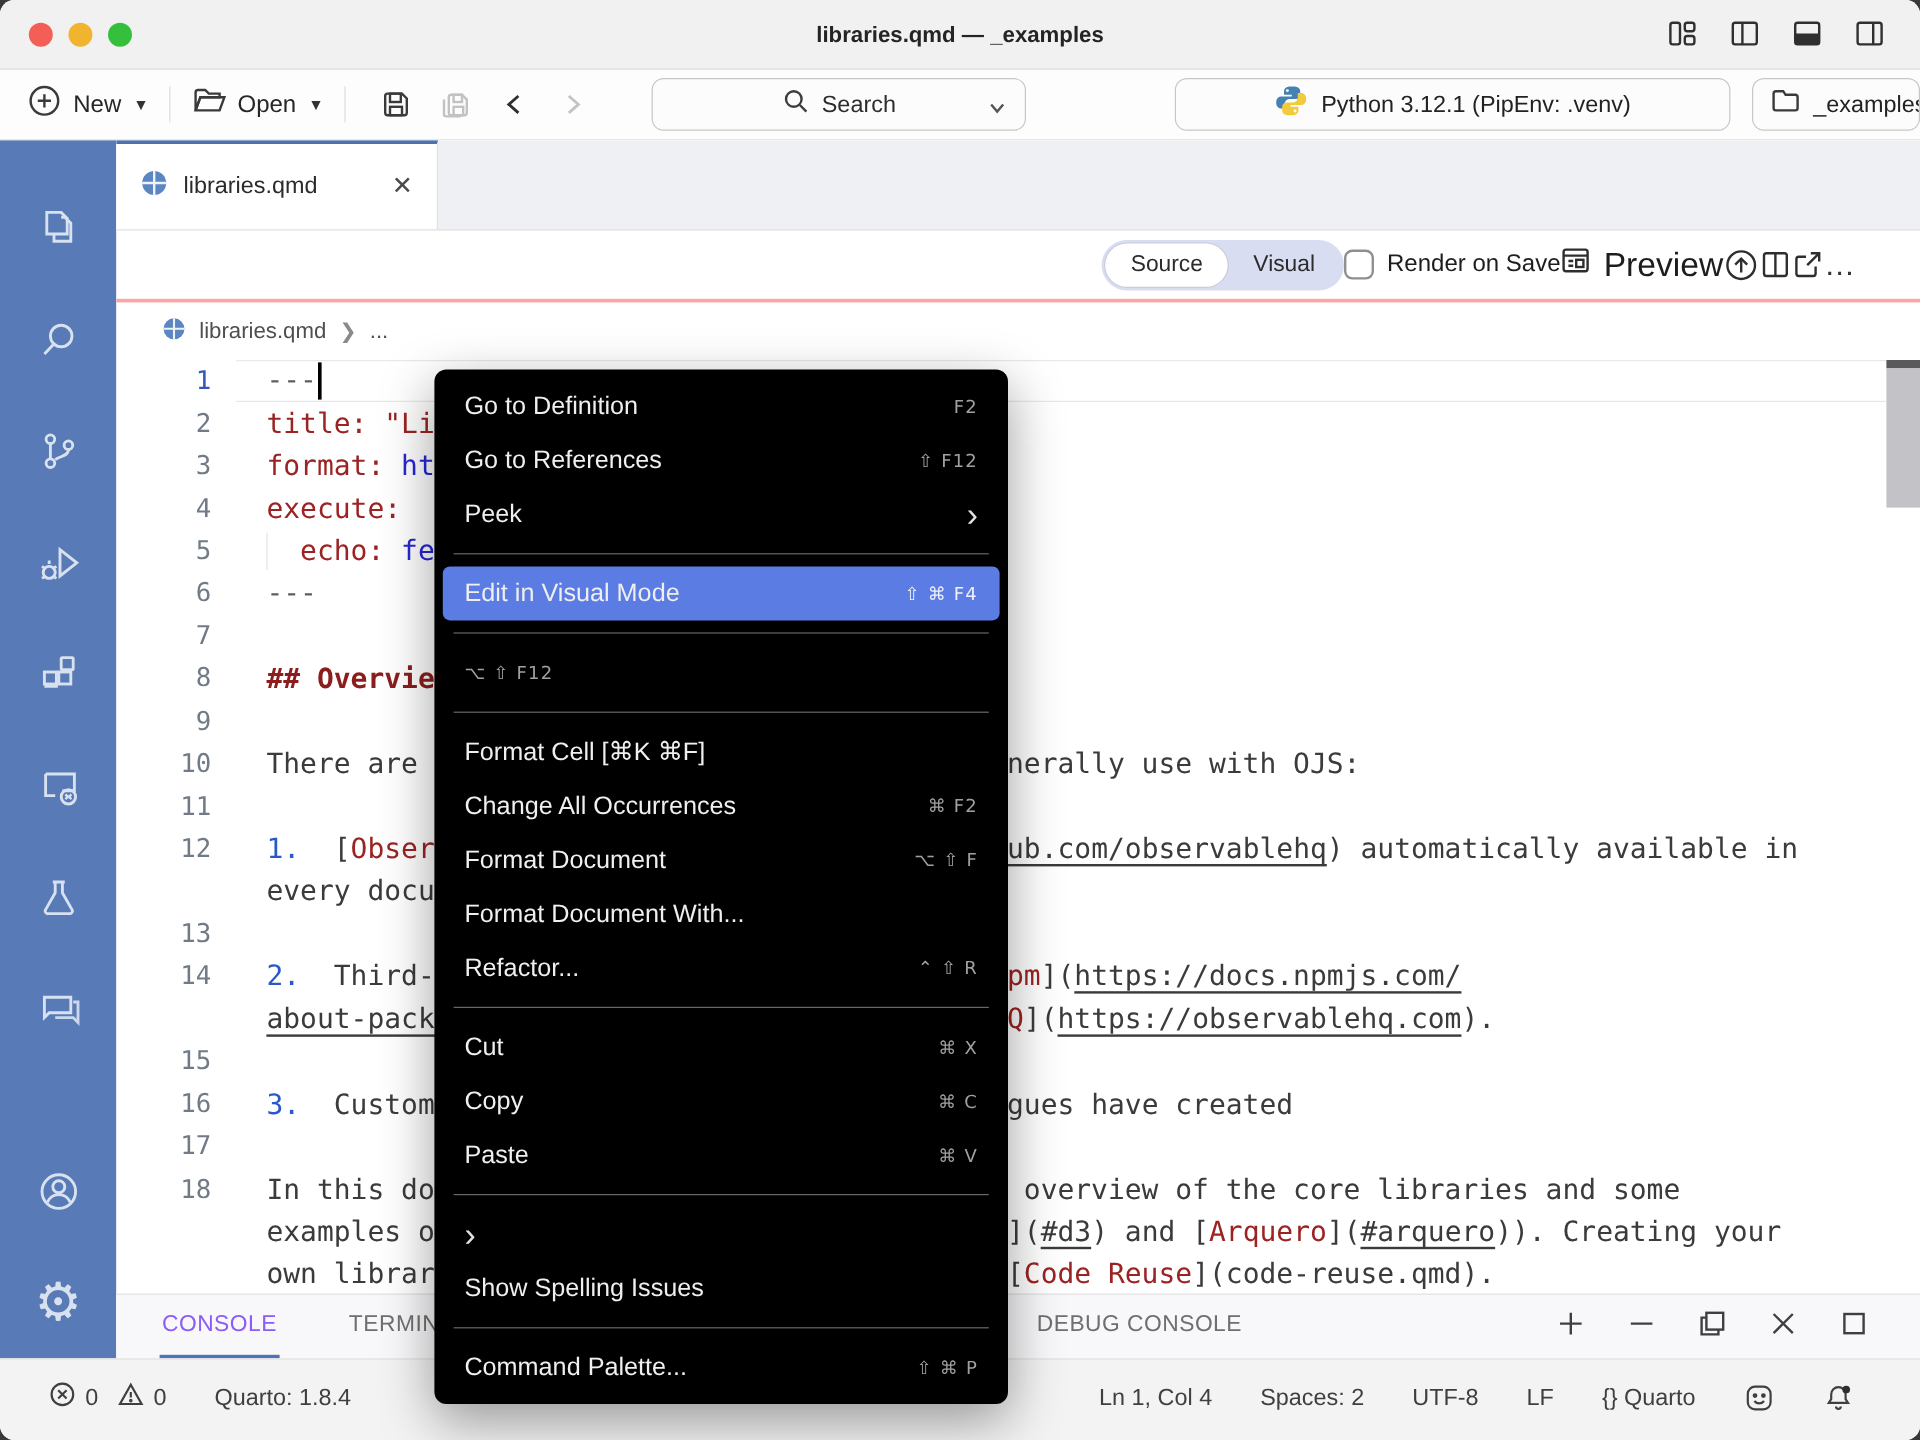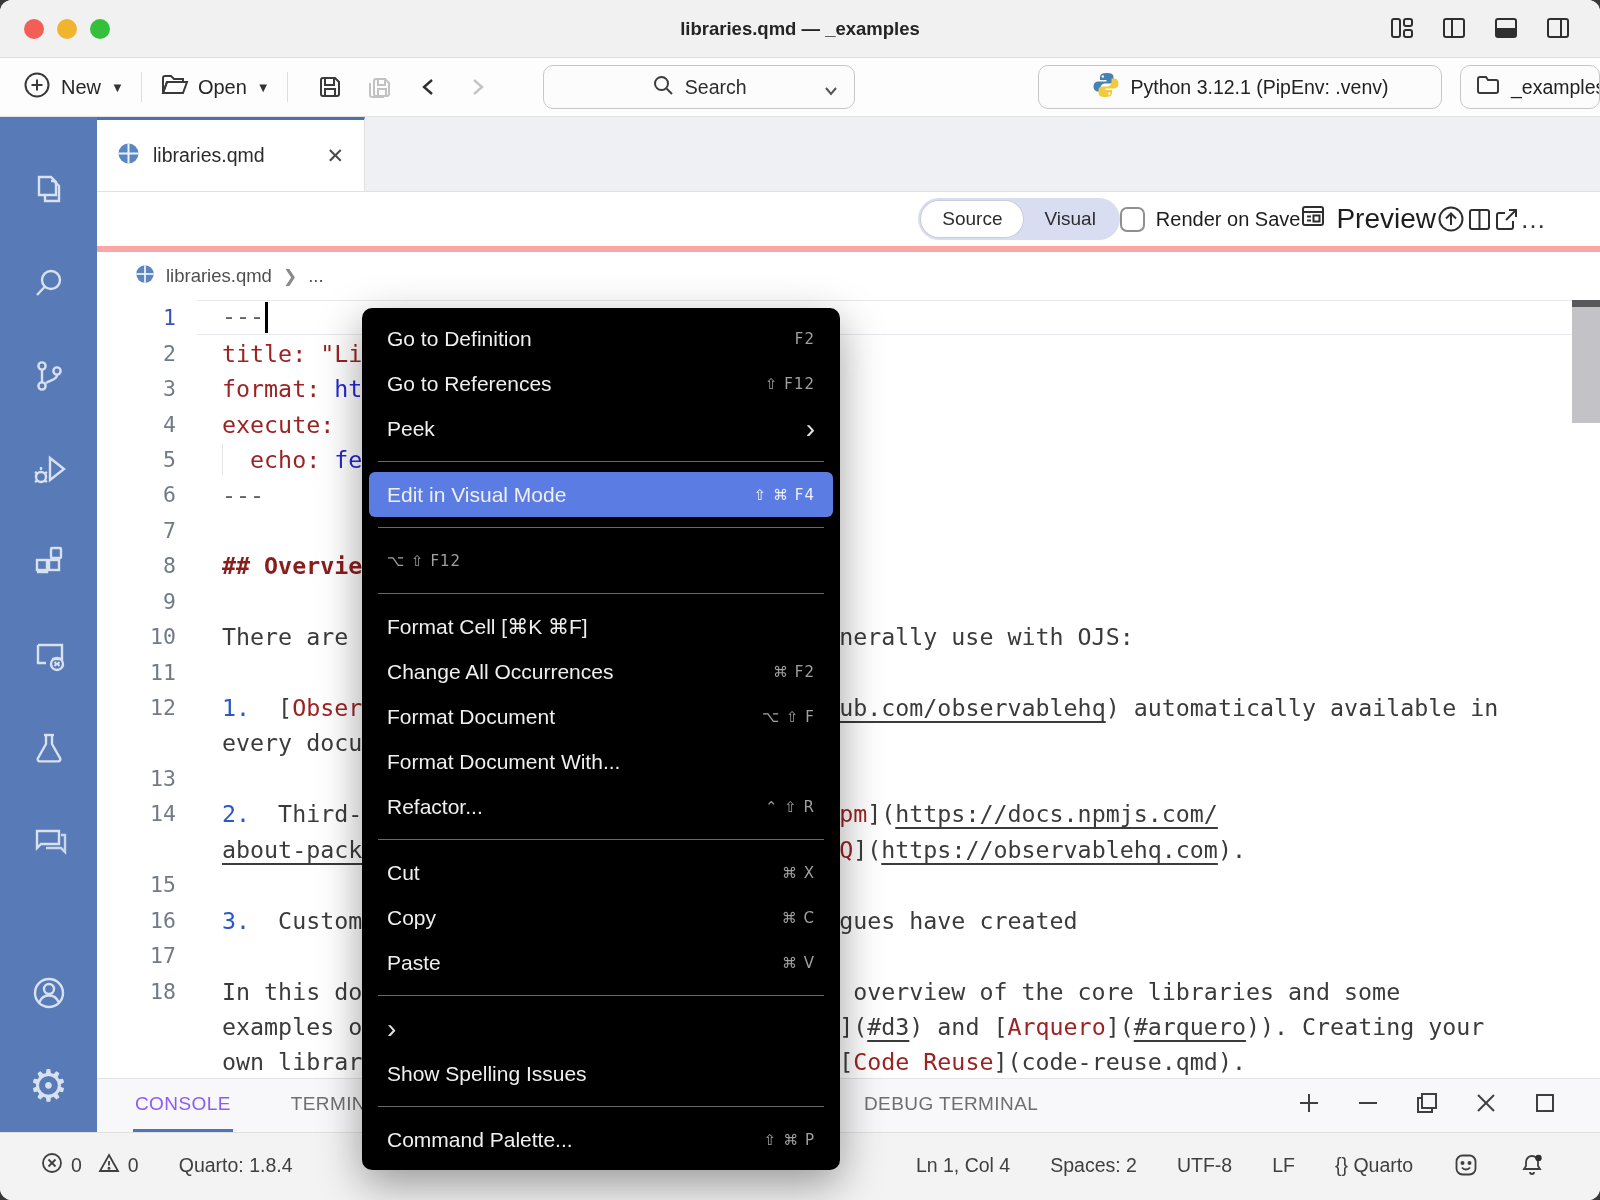--- a/index.html
+++ b/index.html
@@ -17,40 +17,40 @@
   .tb-icons svg{display:block}
 
   
   .toolbar{height:59px;background:#fdfdfd;border-bottom:1px solid #e3e3e3;display:flex;align-items:center;padding:0 0 0 22px;flex:none}
   .tbtn{display:flex;align-items:center;gap:9px;font-size:20px;color:#262626;flex:none}
   .caret{font-size:13px;color:#333;margin-left:1px}
   .vsep{width:1px;height:30px;background:#dcdcdc;margin:0 17px;flex:none}
   .iconbtn{flex:none;display:flex;align-items:center;justify-content:center;margin:0 10px}
   .searchbox{margin-left:42px;width:312px;height:44px;border:1px solid #c7c7c9;border-radius:10px;background:#fcfcfc;display:flex;align-items:center;justify-content:center;gap:10px;position:relative;font-size:19.5px;color:#2d2d2d;flex:none}
   .searchbox .dd{position:absolute;right:14px;top:14px}
-  .pybox{margin-left:auto;width:404px;height:44px;border:1px solid #c7c7c9;border-radius:10px;background:#fcfcfc;display:flex;align-items:center;justify-content:center;gap:11px;font-size:19.5px;color:#222;flex:none}
+  .pybox{margin-left:auto;width:463px;height:44px;border:1px solid #c7c7c9;border-radius:10px;background:#fcfcfc;display:flex;align-items:center;justify-content:center;gap:11px;font-size:19.5px;color:#222;flex:none}
   .wsbox{margin-left:18px;width:140px;height:44px;border:1px solid #c7c7c9;border-radius:10px;background:#fcfcfc;display:flex;align-items:center;padding:0 14px;gap:10px;font-size:19.5px;color:#222;flex:none;overflow:hidden;white-space:nowrap}
 
   
   .main{flex:1;display:flex;min-height:0}
   .activitybar{width:97px;background:#587ab6;display:flex;flex-direction:column;align-items:center;padding-top:26px;flex:none}
   .abtn{height:93px;display:flex;align-items:center;justify-content:center;width:100%}
   .abtn svg{display:block}
   .aspacer{flex:1}
   .gearchar{font-family:"DejaVu Sans",sans-serif;font-size:44px;color:#d8e1ef;line-height:1}
 
   .editorcol{flex:1;display:flex;flex-direction:column;min-width:0;background:#fff}
 
   
   .tabstrip{height:75px;background:#eef0f4;display:flex;border-bottom:1px solid #e0e0e2;flex:none}
   .tab{width:268px;background:#fff;border-top:3px solid #4d71ae;border-right:1px solid #e0e0e2;display:flex;align-items:center;padding:0 20px;gap:13px;font-size:19.5px;color:#2b2b2b}
   .tab .x{margin-left:auto;font-size:21px;color:#4a4a4a}
 
   
-  .edtool{height:60px;border-bottom:6px solid #fca5a5;display:flex;align-items:center;justify-content:flex-end;padding-right:52px;flex:none}
+  .edtool{height:60px;border-bottom:3px solid #fca5a5;display:flex;align-items:center;justify-content:flex-end;padding-right:52px;flex:none}
   .seg{display:flex;background:#d9ddf1;border-radius:22px;padding:3px;font-size:19px;color:#2c2c2c}
   .seg>div{padding:7px 21px;border-radius:19px}
   .seg .on{background:#fff;box-shadow:0 0 0 1px #cacdd9}
   .chkgrp{display:flex;align-items:center;gap:11px;font-size:20px;color:#1d1d1d}
   .chk{width:25px;height:25px;border:2px solid #8f8f8f;border-radius:7px;background:#fff}
   .prevgrp{display:flex;align-items:center;gap:10px;font-size:28px;color:#1d1d1d}
   .edicon{display:flex;align-items:center;justify-content:center}
   .more{font-size:26px;color:#333;letter-spacing:2px;line-height:0.4}
 
   
@@ -471,21 +471,21 @@
         <div class="sbar">
           <div class="sdeco"></div>
           <div class="sthumb"></div>
         </div>
       </div>
 
       <div class="panelbar">
         <div class="ptabs">
             <div class="ptab console on">CONSOLE</div>
             <div class="ptab terminal">TERMINAL</div>
-            <div class="ptab debug">DEBUG TERMINAL</div>
+            <div class="ptab debug">DEBUG CONSOLE</div>
           </div>
         <div class="picons">
           <span><svg width="26" height="26" viewBox="0 0 26 26" fill="none" stroke="#3f3f3f" stroke-width="2">
                 <line x1="13" y1="4" x2="13" y2="22"></line>
                 <line x1="4" y1="13" x2="22" y2="13"></line>
               </svg></span>
           <span><svg width="26" height="26" viewBox="0 0 26 26" fill="none" stroke="#3f3f3f" stroke-width="2">
                 <line x1="4" y1="13" x2="22" y2="13"></line>
               </svg></span>
           <span><svg width="26" height="26" viewBox="0 0 26 26" fill="none" stroke="#3f3f3f" stroke-width="2">

